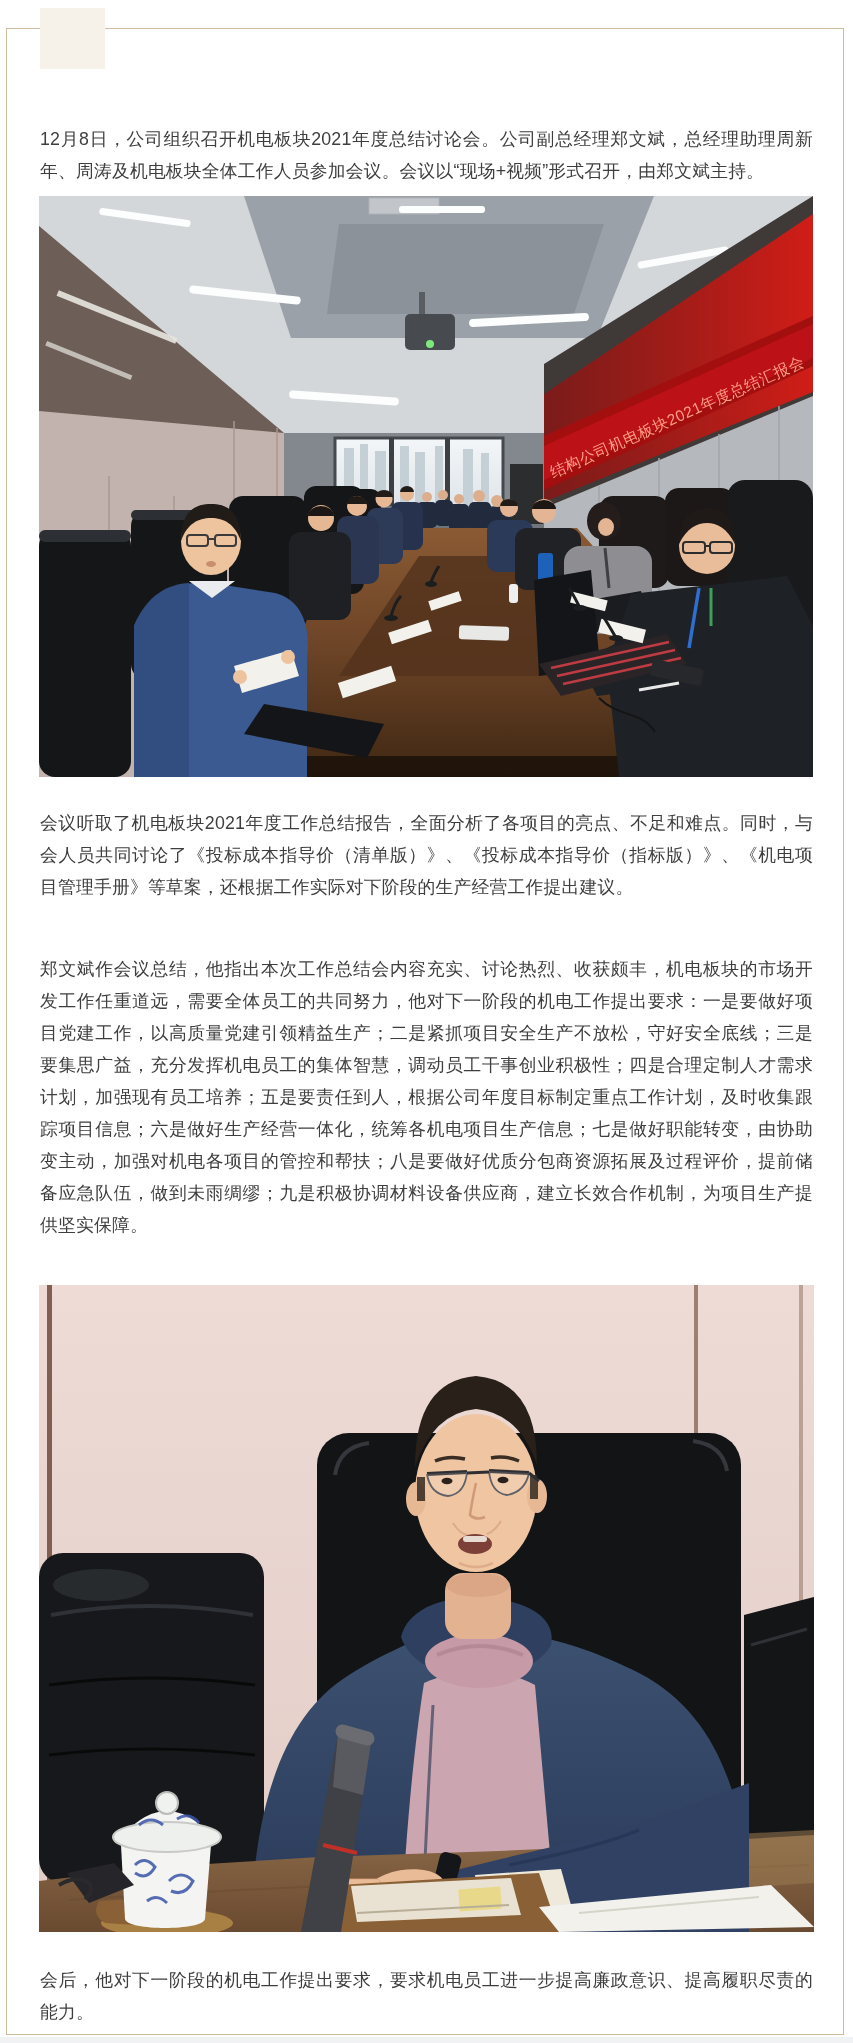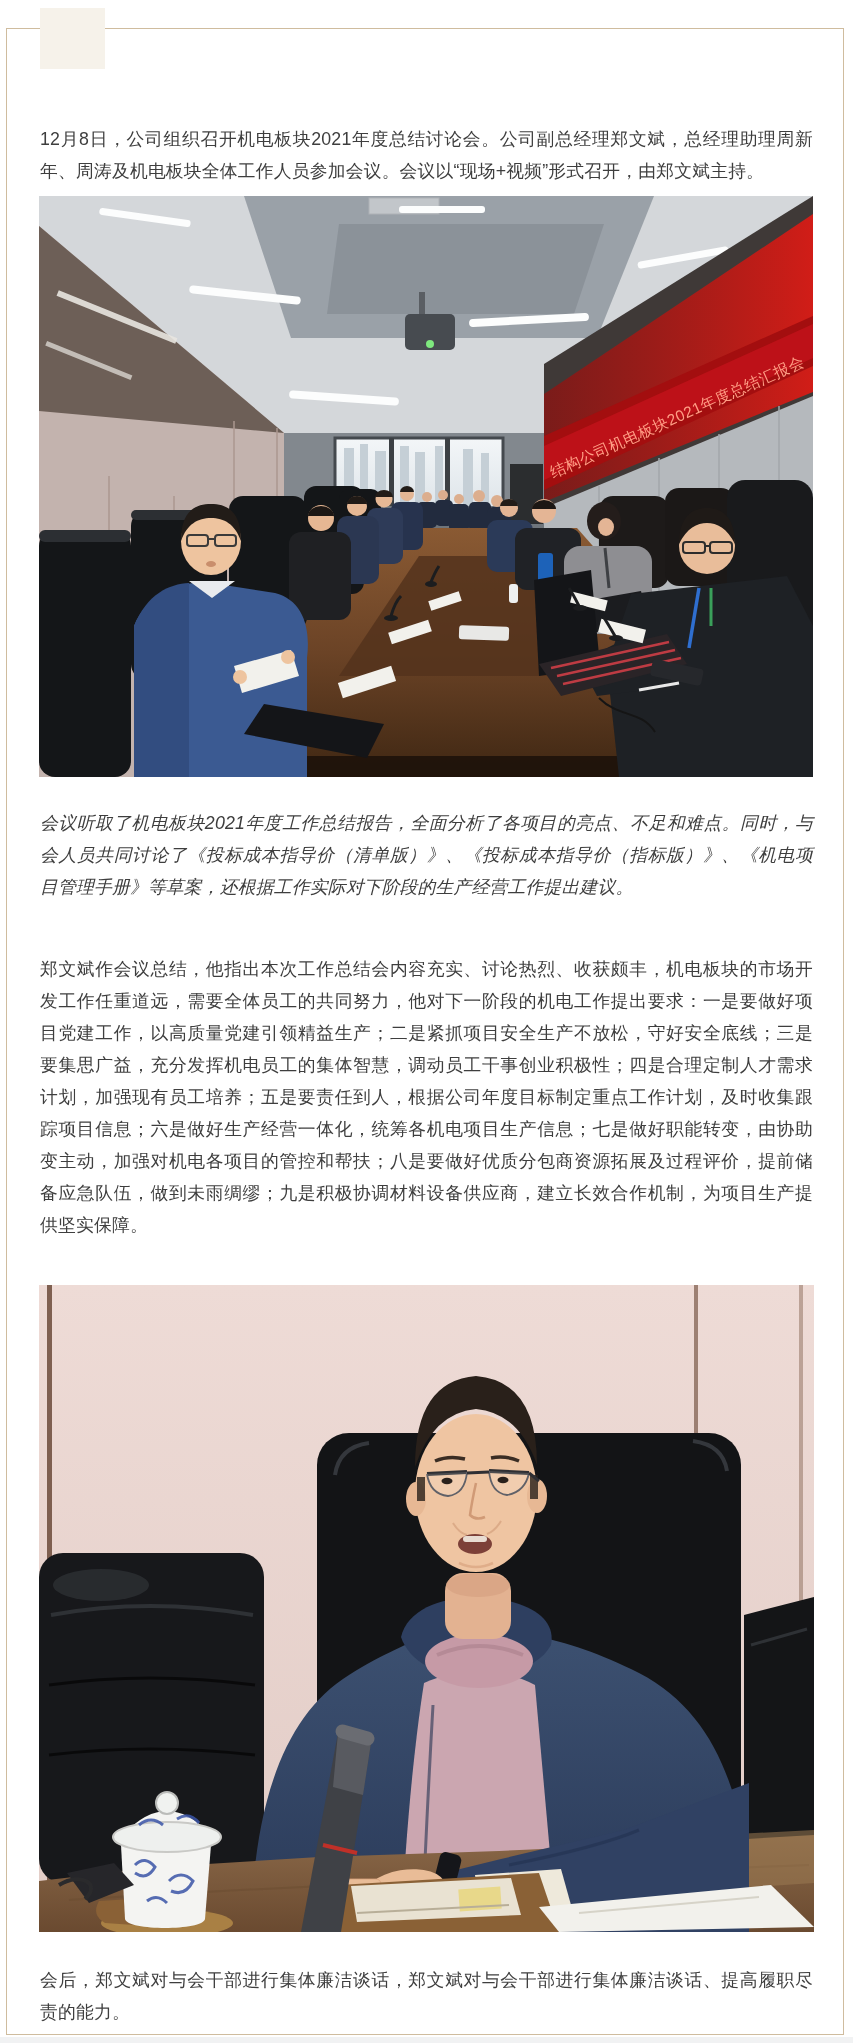--- a/index.html
+++ b/index.html
@@ -20,21 +20,21 @@
     position:absolute;left:0;top:2037px;width:853px;height:6px;
     background:#f1f2f3;z-index:2;
   }
   .para{
     position:absolute;left:40px;width:773px;
     font-size:17.8px;line-height:32px;color:#3e3e3e;
     text-align:justify;letter-spacing:0.2px;
     word-break:break-all;z-index:2;
   }
   .p1{top:84px;margin-top:39px;}
-  .p2{top:789px;font-style:italic;}
+  .p2{top:789px;}
   .p3{top:941px;margin-top:12px;}
   .p4{top:1946px;}
   .photo{position:absolute;z-index:2;line-height:0;}
   .photo1{left:39px;top:196px;width:774px;height:581px;}
   .photo2{left:39px;top:1285px;width:775px;height:647px;}
   svg{display:block;}
 </style>
 </head>
 <body>
 
@@ -396,13 +396,13 @@
         <path d="M138,534 Q150,526 160,538"></path>
       </g>
     </g>
 
     <polygon points="28,588 75,578 95,600 50,618" fill="#26262a"></polygon>
     <path d="M20,600 C44,586 62,600 46,614" stroke="#2a2a2c" stroke-width="4" fill="none"></path>
   </g>
 </svg>
 </div>
 
-<p class="para p4">会后，郑文斌对与会干部进行集体廉洁谈话，郑文斌对与会干部进行集体廉洁谈话、提高履职尽责的能力。</p>
+<p class="para p4">会后，他对下一阶段的机电工作提出要求，要求机电员工进一步提高廉政意识、提高履职尽责的能力。</p>
 
 </body></html>

